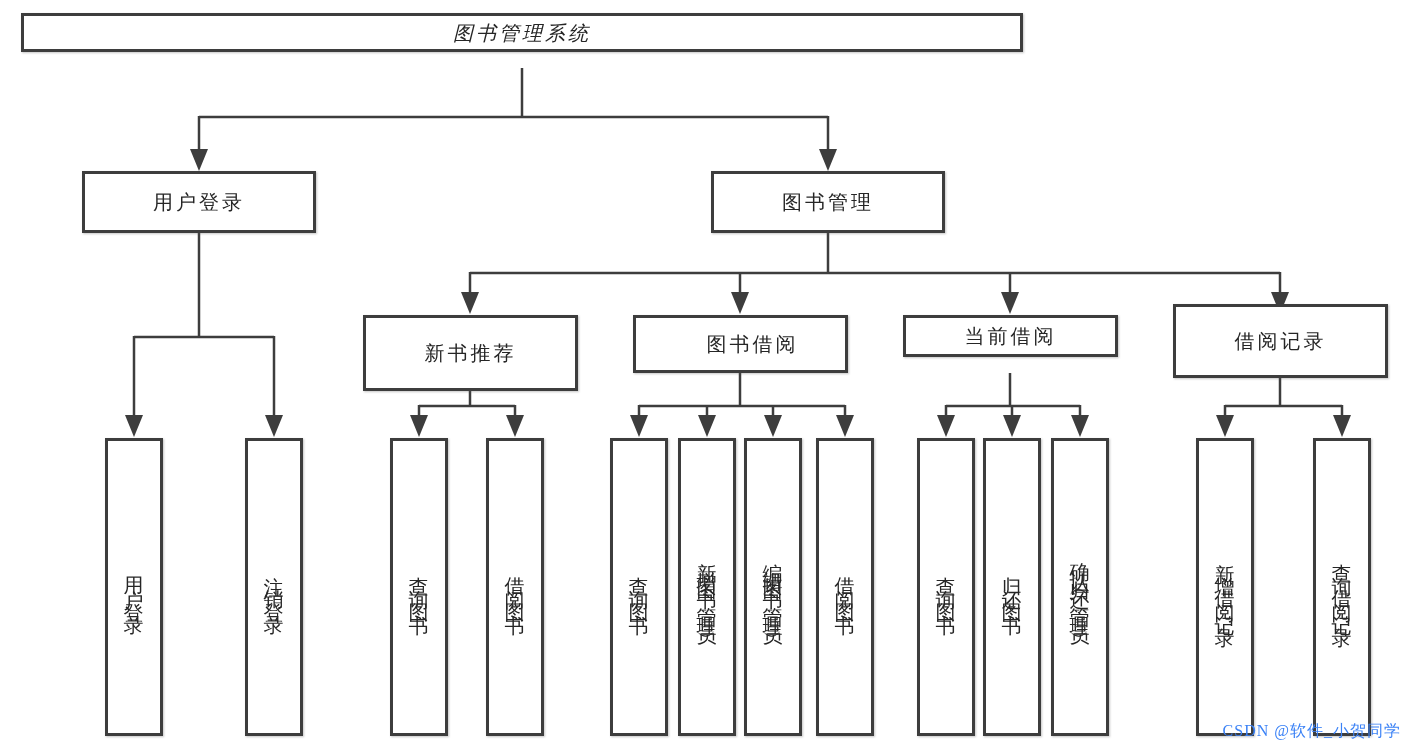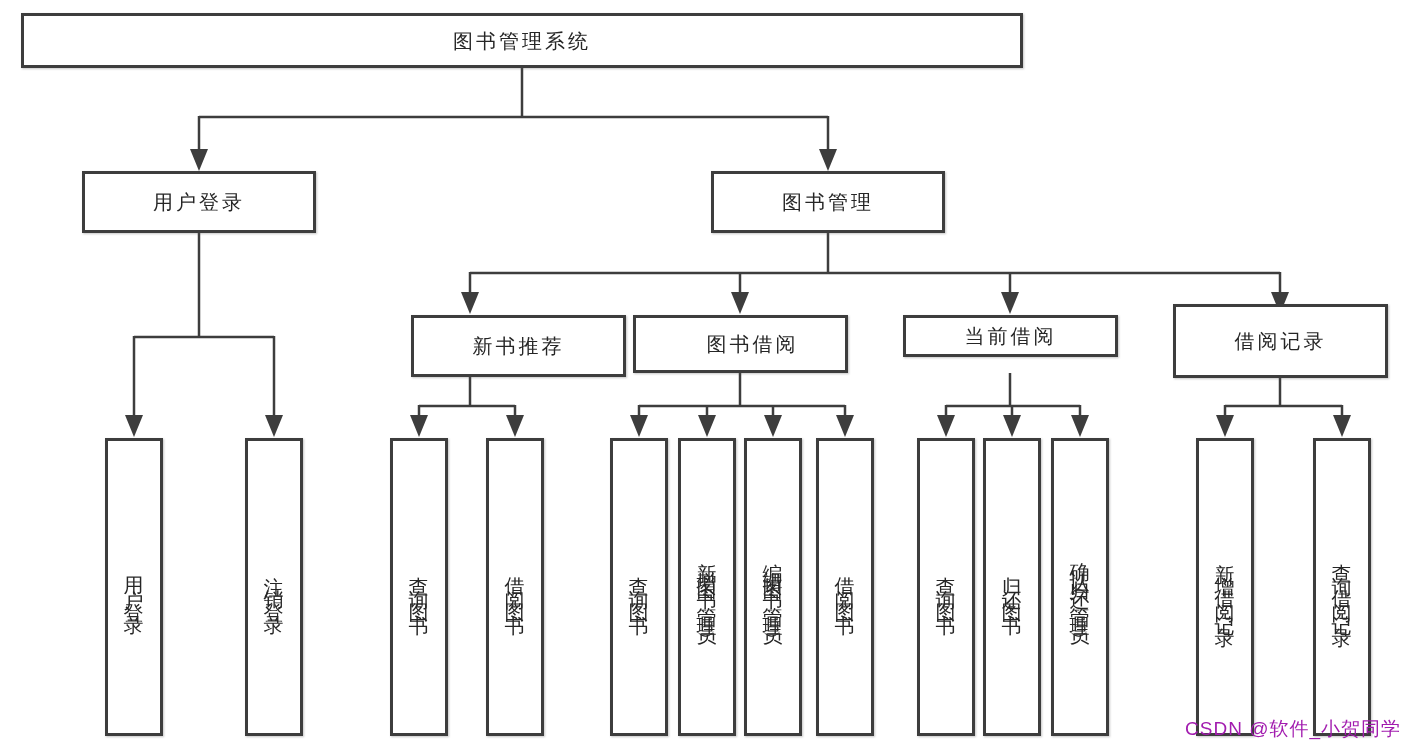--- a/index.html
+++ b/index.html
@@ -43,24 +43,25 @@
     color: #262626;
     line-height: 1;
     white-space: nowrap;
   }
   .leaf-long .vlabel { letter-spacing: 9px; }
   #watermark {
     position: absolute;
     right: 4px;
     bottom: 5px;
     z-index: 3;
-    font-size: 19px;
-    color: #a21caf;
+    font-size: 16px;
+    color: #3b82f6;
     letter-spacing: 1px;
     white-space: nowrap;
+    font-family: Liberation Serif, serif;
   }
 </style>
 </head>
 <body>
 
 <div id="stage">
 
   <svg id="wires" width="1405" height="747" viewBox="0 0 1405 747" fill="none" stroke="#3d3d3d" stroke-width="2.5">
 
     <g>
@@ -130,32 +131,32 @@
     <g>
       <path d="M1280 373 V406"></path>
       <path d="M1225 406 H1342"></path>
       <path d="M1225 405 V419"></path>
       <polygon points="1225,437 1216,415 1234,415" fill="#3d3d3d" stroke="none"></polygon>
       <path d="M1342 405 V419"></path>
       <polygon points="1342,437 1333,415 1351,415" fill="#3d3d3d" stroke="none"></polygon>
     </g>
   </svg>
 
-  <div class="node" style="left:21px; top:13px; width:1002px; height:55px;">
+  <div class="node" style="left:21px; top:13px; width:1002px; height:39px;font-style:italic;">
     <span class="node-label">图书管理系统</span>
   </div>
 
   <div class="node" style="left:82px; top:171px; width:234px; height:62px;">
     <span class="node-label">用户登录</span>
   </div>
   <div class="node" style="left:711px; top:171px; width:234px; height:62px;text-align:center;">
     <span class="node-label">图书管理</span>
   </div>
 
-  <div class="node" style="left:363px; top:315px; width:215px; height:62px;margin-left:48px;">
+  <div class="node" style="left:363px; top:315px; width:215px; height:76px;">
     <span class="node-label">新书推荐</span>
   </div>
   <div class="node" style="left:633px; top:315px; width:215px; height:58px;padding-left:24px;">
     <span class="node-label">图书借阅</span>
   </div>
   <div class="node" style="left:903px; top:315px; width:215px; height:42px;">
     <span class="node-label">当前借阅</span>
   </div>
   <div class="node" style="left:1173px; top:304px; width:215px; height:74px;">
     <span class="node-label">借阅记录</span>

